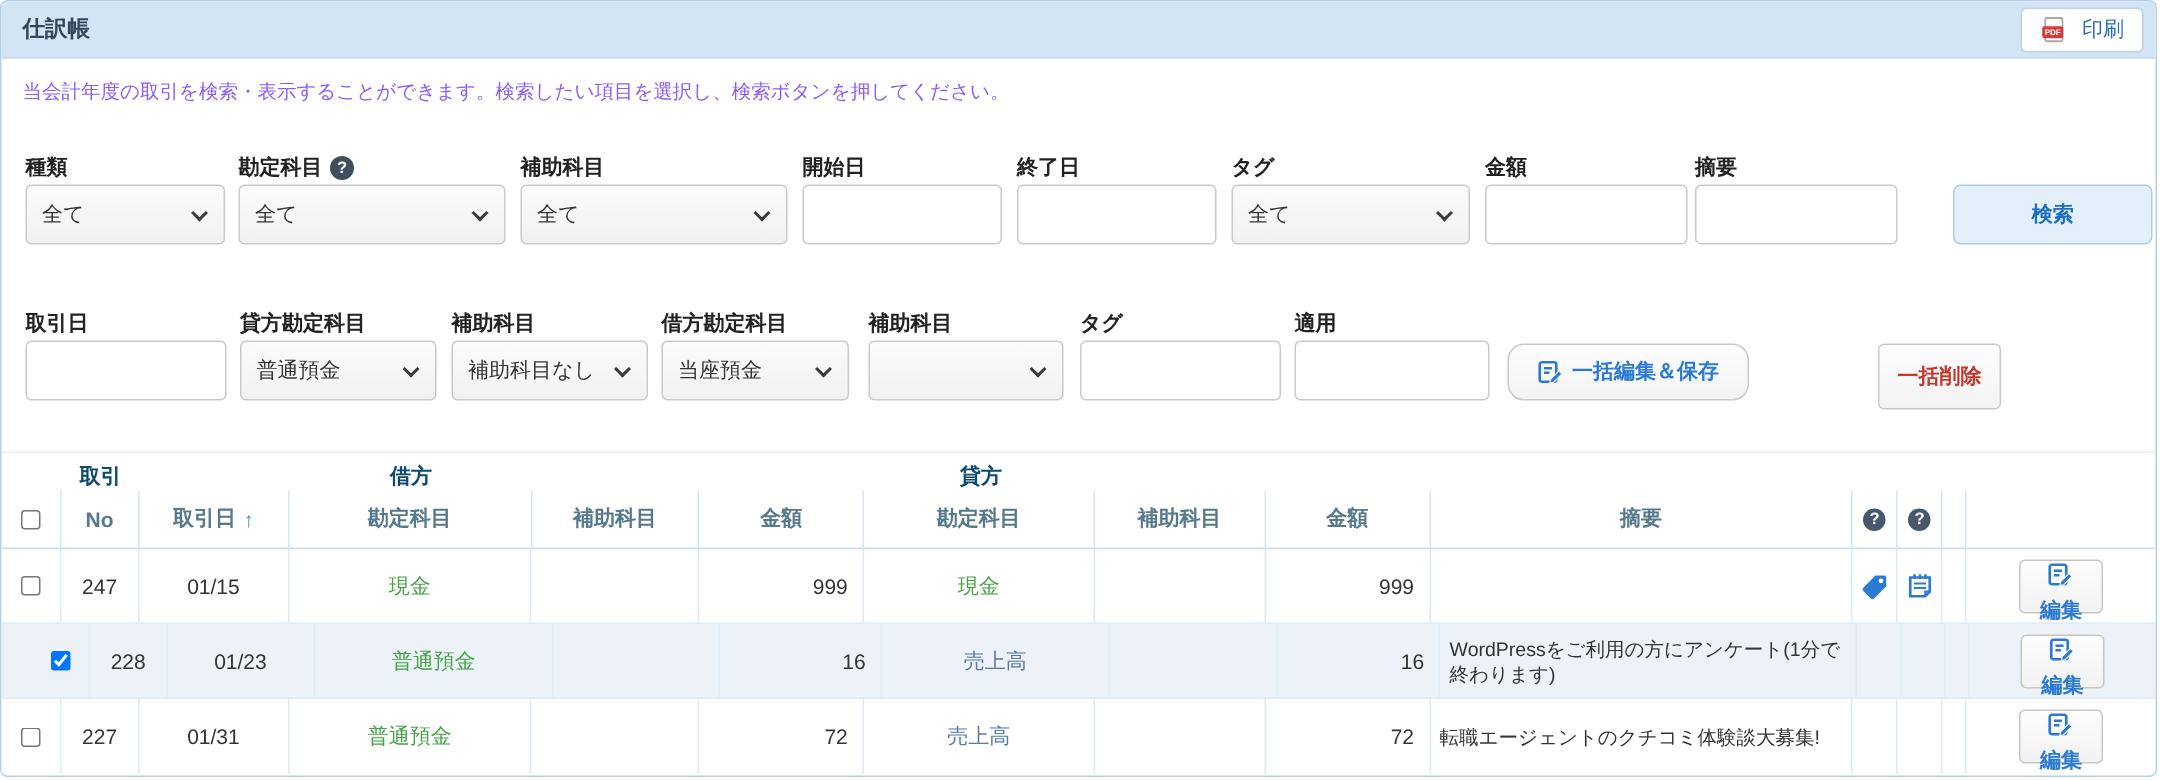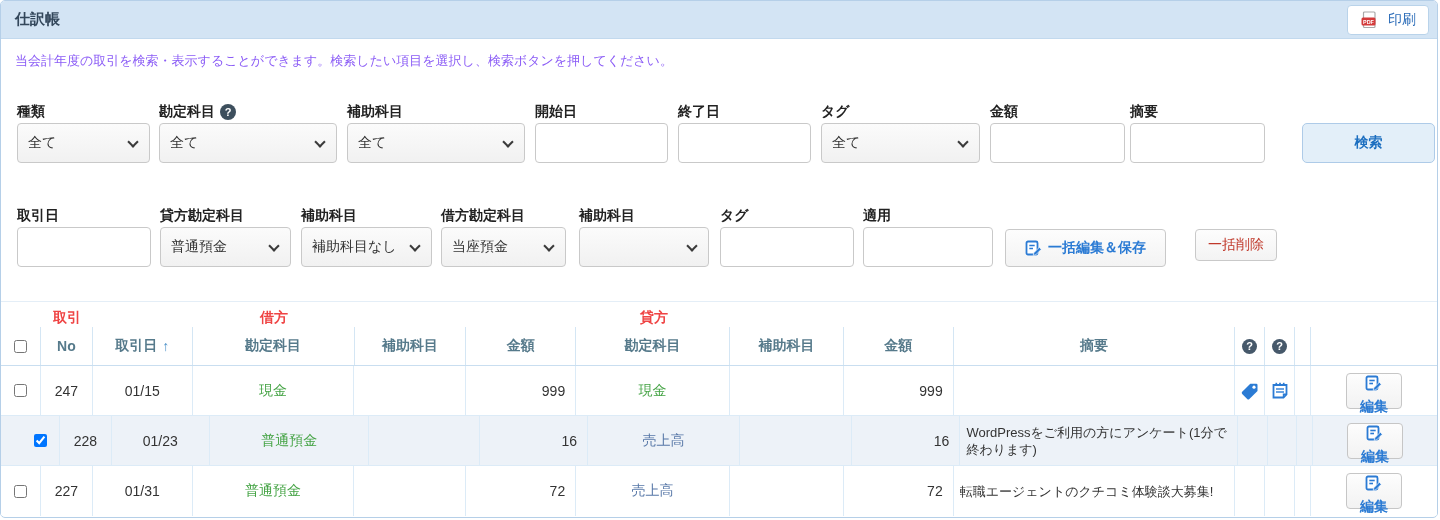--- a/index.html
+++ b/index.html
@@ -48,38 +48,38 @@
     height: 40px; width: 100%; border: 1px solid #c9c9c9; border-radius: 4px;
     background: #fff; padding: 0 8px; font-size: 14px; font-family: inherit; color:#333;
   }
   .search-btn {
     position: absolute; left: 1301px; top: 52px; width: 133px; height: 40px;
     background: #e3eff9; border: 1px solid #aecbe8; border-radius: 5px;
     font-size: 14px; font-weight: bold; color: #1d6fc0; cursor: pointer; font-family: inherit;
   }
   .bulk-save-btn {
     position: absolute; left: 1004px; top: 28px; width: 161px; height: 38px;
-    background: linear-gradient(#fdfdfd,#f3f3f3); border: 1px solid #c9c9c9; border-radius: 4px;
+    background: linear-gradient(#fdfdfd,#f3f3f3); border: 1px solid #c9c9c9; border-radius: 11px;
     display: inline-flex; align-items: center; justify-content: center; gap: 5px;
     font-size: 14px; font-weight: bold; color: #2b7bd4; cursor: pointer; font-family: inherit;
   }
   .bulk-del-btn {
-    position: absolute; left: 1194px; top: 28px; width: 82px; height: 32px;
+    position: absolute; left: 1251px; top: 28px; width: 82px; height: 44px;
     background: linear-gradient(#fdfdfd,#f3f3f3); border: 1px solid #c9c9c9; border-radius: 4px;
-    font-size: 14px; font-weight: normal; color: #c0392b; cursor: pointer; font-family: inherit;
+    font-size: 14px; font-weight: bold; color: #c0392b; cursor: pointer; font-family: inherit;
   }
   .qmark {
     width: 16px; height: 16px; border-radius: 50%; background: #3d4f5d; color: #fff;
     font-size: 11px; font-weight: bold; display: inline-flex;
     align-items: center; justify-content: center; flex: none;
   }
   
   .jtable { border-top: 1px solid #e4eef7; }
   .thead-top { display: flex; height: 25px; align-items: flex-end; }
-  .thead-top .tcell { font-size: 14px; font-weight: bold; color: #ef4444; text-align: center; }
+  .thead-top .tcell { font-size: 14px; font-weight: bold; color: #0c4a6e; text-align: center; }
   .thead-main { display: flex; height: 39px; border-bottom: 1px solid #c9def0; }
   .thead-main .c { display: flex; align-items: center; justify-content: center;
     font-size: 14px; font-weight: bold; color: #567a8b; border-right: 1px solid #d4e6f4; }
   .thead-main .c:last-child { border-right: none; }
   .sort-arrow { color: #4a90c8; font-weight: bold; margin-left: 5px; font-size: 14px; }
   .trow { display: flex; height: 50px; border-bottom: 1px solid #dcebf7; background: #fff; }
   .trow:last-child { border-bottom: none; }
   .trow.hl { background: #edf2f8; padding-left: 20px; }
   .trow .c { display: flex; align-items: center; justify-content: center;
     border-right: 1px solid #dcebf7; font-size: 14px; color: #333; }

